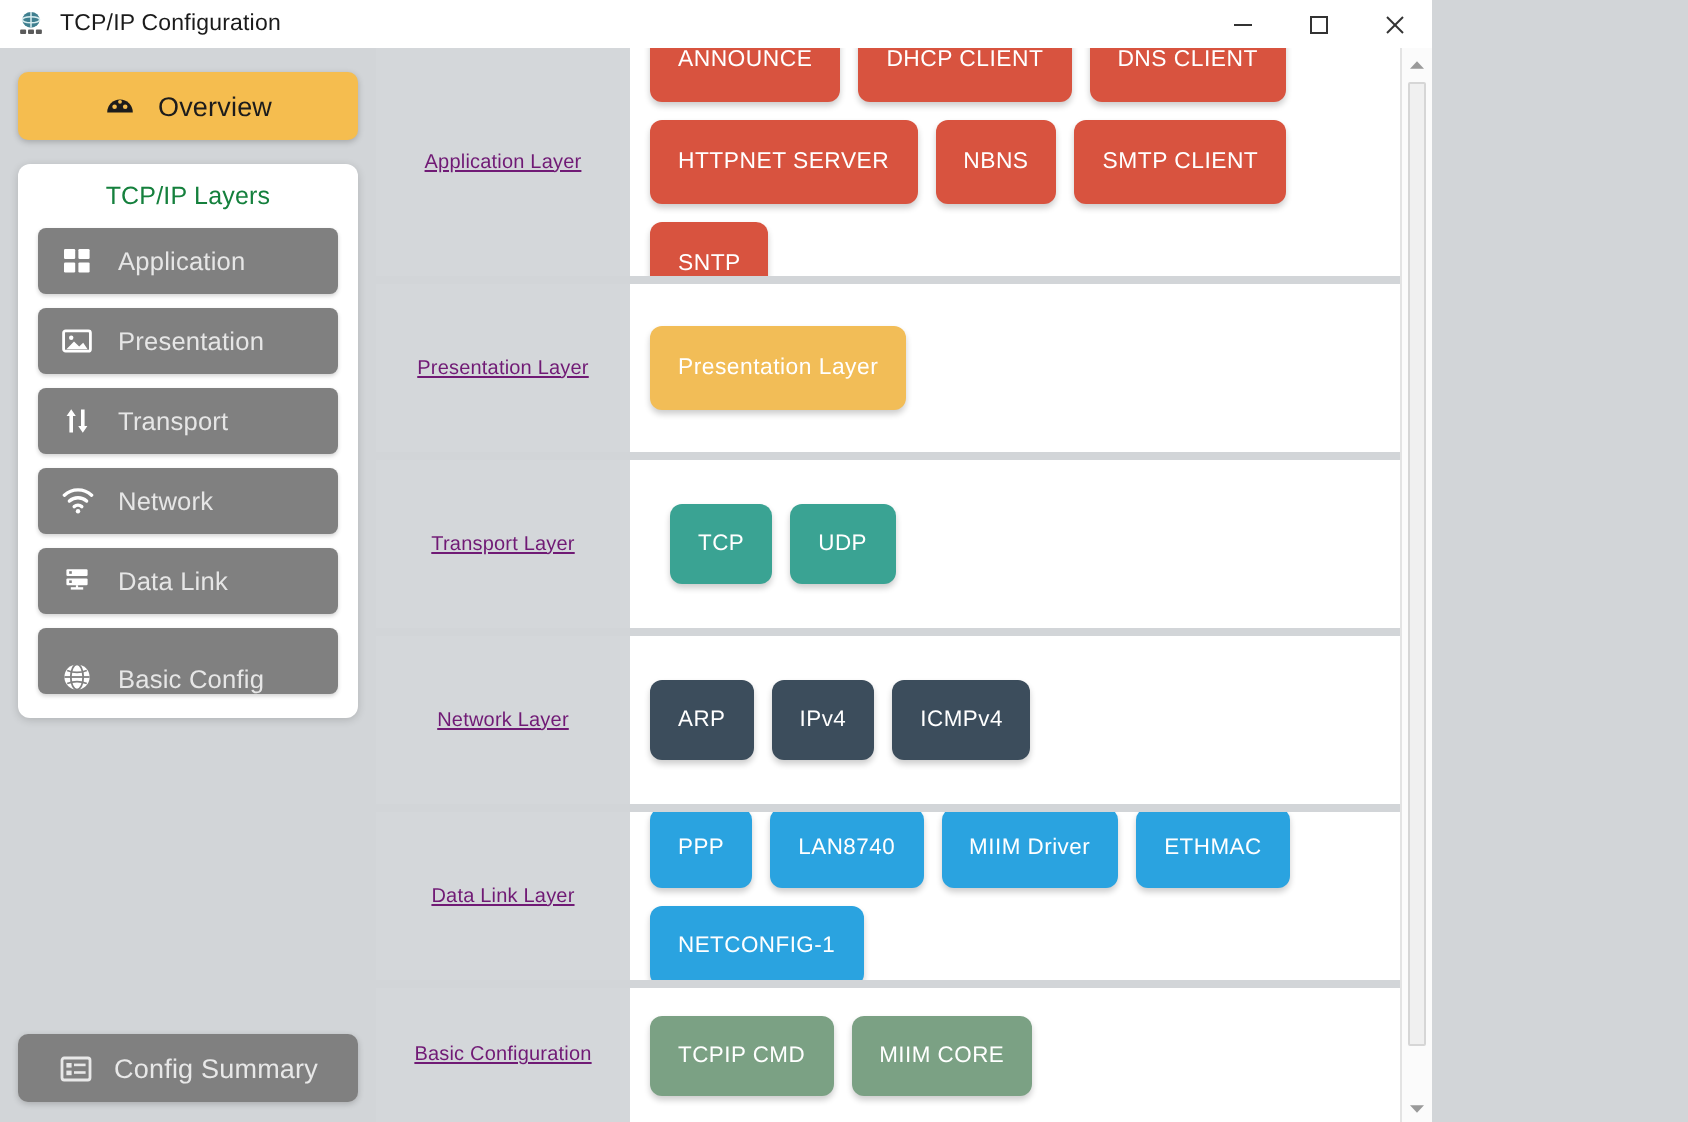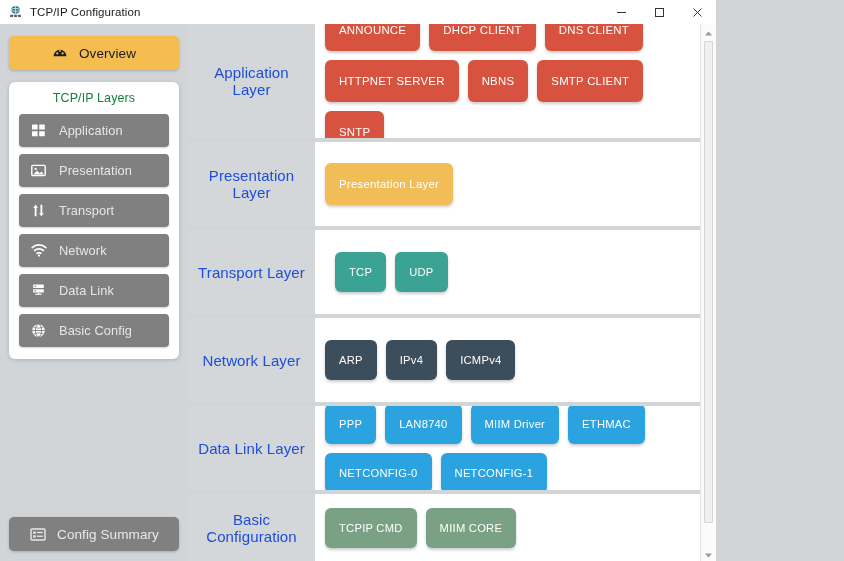--- a/index.html
+++ b/index.html
@@ -116,21 +116,21 @@
     border-radius: 4px;
     background: #808080;
     display: flex;
     align-items: center;
     padding-left: 11px;
     gap: 12px;
     margin-bottom: 7px;
     box-shadow: 0 1px 2px rgba(0,0,0,0.18);
     cursor: pointer;
   }
-  .layer-btn:last-child { margin-bottom: 0; }
+  .layer-btn:last-child { margin-bottom: 0; align-items: flex-end; }
   .layer-btn .lbl {
     font-size: 12.8px;
     color: #e6e6e6;
     letter-spacing: 0.1px;
   }
   .ico {
     width: 17px;
     height: 17px;
     display: flex;
     align-items: center;
@@ -188,25 +188,26 @@
   .row-dl    { flex: 0 0 84px; }
   .row-basic { flex: 1 1 auto; }
 
   .row-label {
     width: 127px;
     min-width: 127px;
     background: #d4d7da;
     display: flex;
     align-items: center;
     justify-content: center;
-    font-size: 15px;
-    color: #1d4ed8;
+    font-size: 10px;
+    color: #701a75;
     letter-spacing: 0.1px;
     text-align: center;
     padding: 0 6px;
+    text-decoration: underline;
   }
   .row-content {
     flex: 1;
     background: #ffffff;
     display: flex;
     flex-wrap: wrap;
     align-content: center;
     align-items: flex-end;
     gap: 9px;
     padding: 8px 10px;
@@ -455,21 +456,20 @@
           </div>
         </div>
 
         <div class="layer-row row-dl">
           <div class="row-label">Data Link Layer</div>
           <div class="row-content">
             <div class="chip chip-sm" style="background:#2aa3e0">PPP</div>
             <div class="chip chip-sm" style="background:#2aa3e0">LAN8740</div>
             <div class="chip chip-sm" style="background:#2aa3e0">MIIM Driver</div>
             <div class="chip chip-sm" style="background:#2aa3e0">ETHMAC</div>
-            <div class="chip chip-sm" style="background:#2aa3e0">NETCONFIG-0</div>
             <div class="chip chip-sm" style="background:#2aa3e0">NETCONFIG-1</div>
           </div>
         </div>
 
         <div class="layer-row row-basic">
           <div class="row-label">Basic Configuration</div>
           <div class="row-content">
             <div class="chip chip-sm" style="background:#7ba184">TCPIP CMD</div>
             <div class="chip chip-sm" style="background:#7ba184">MIIM CORE</div>
           </div>

